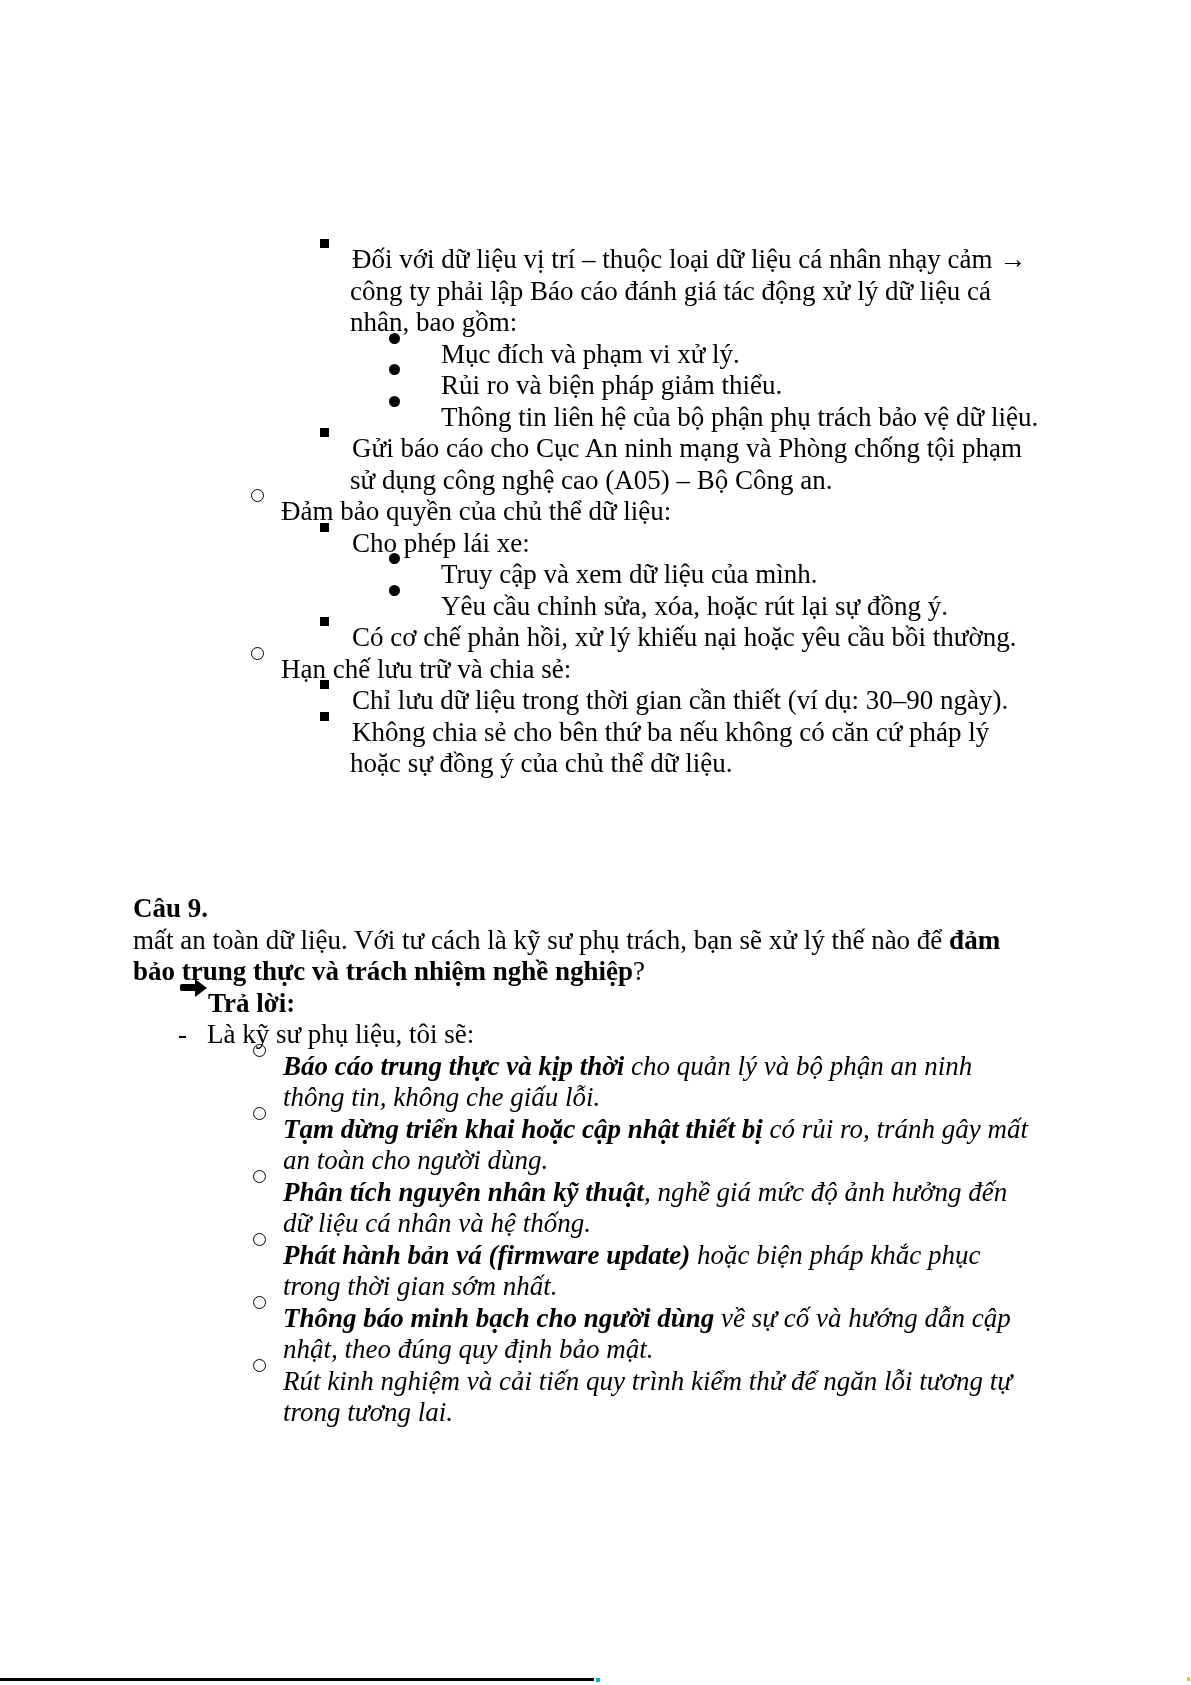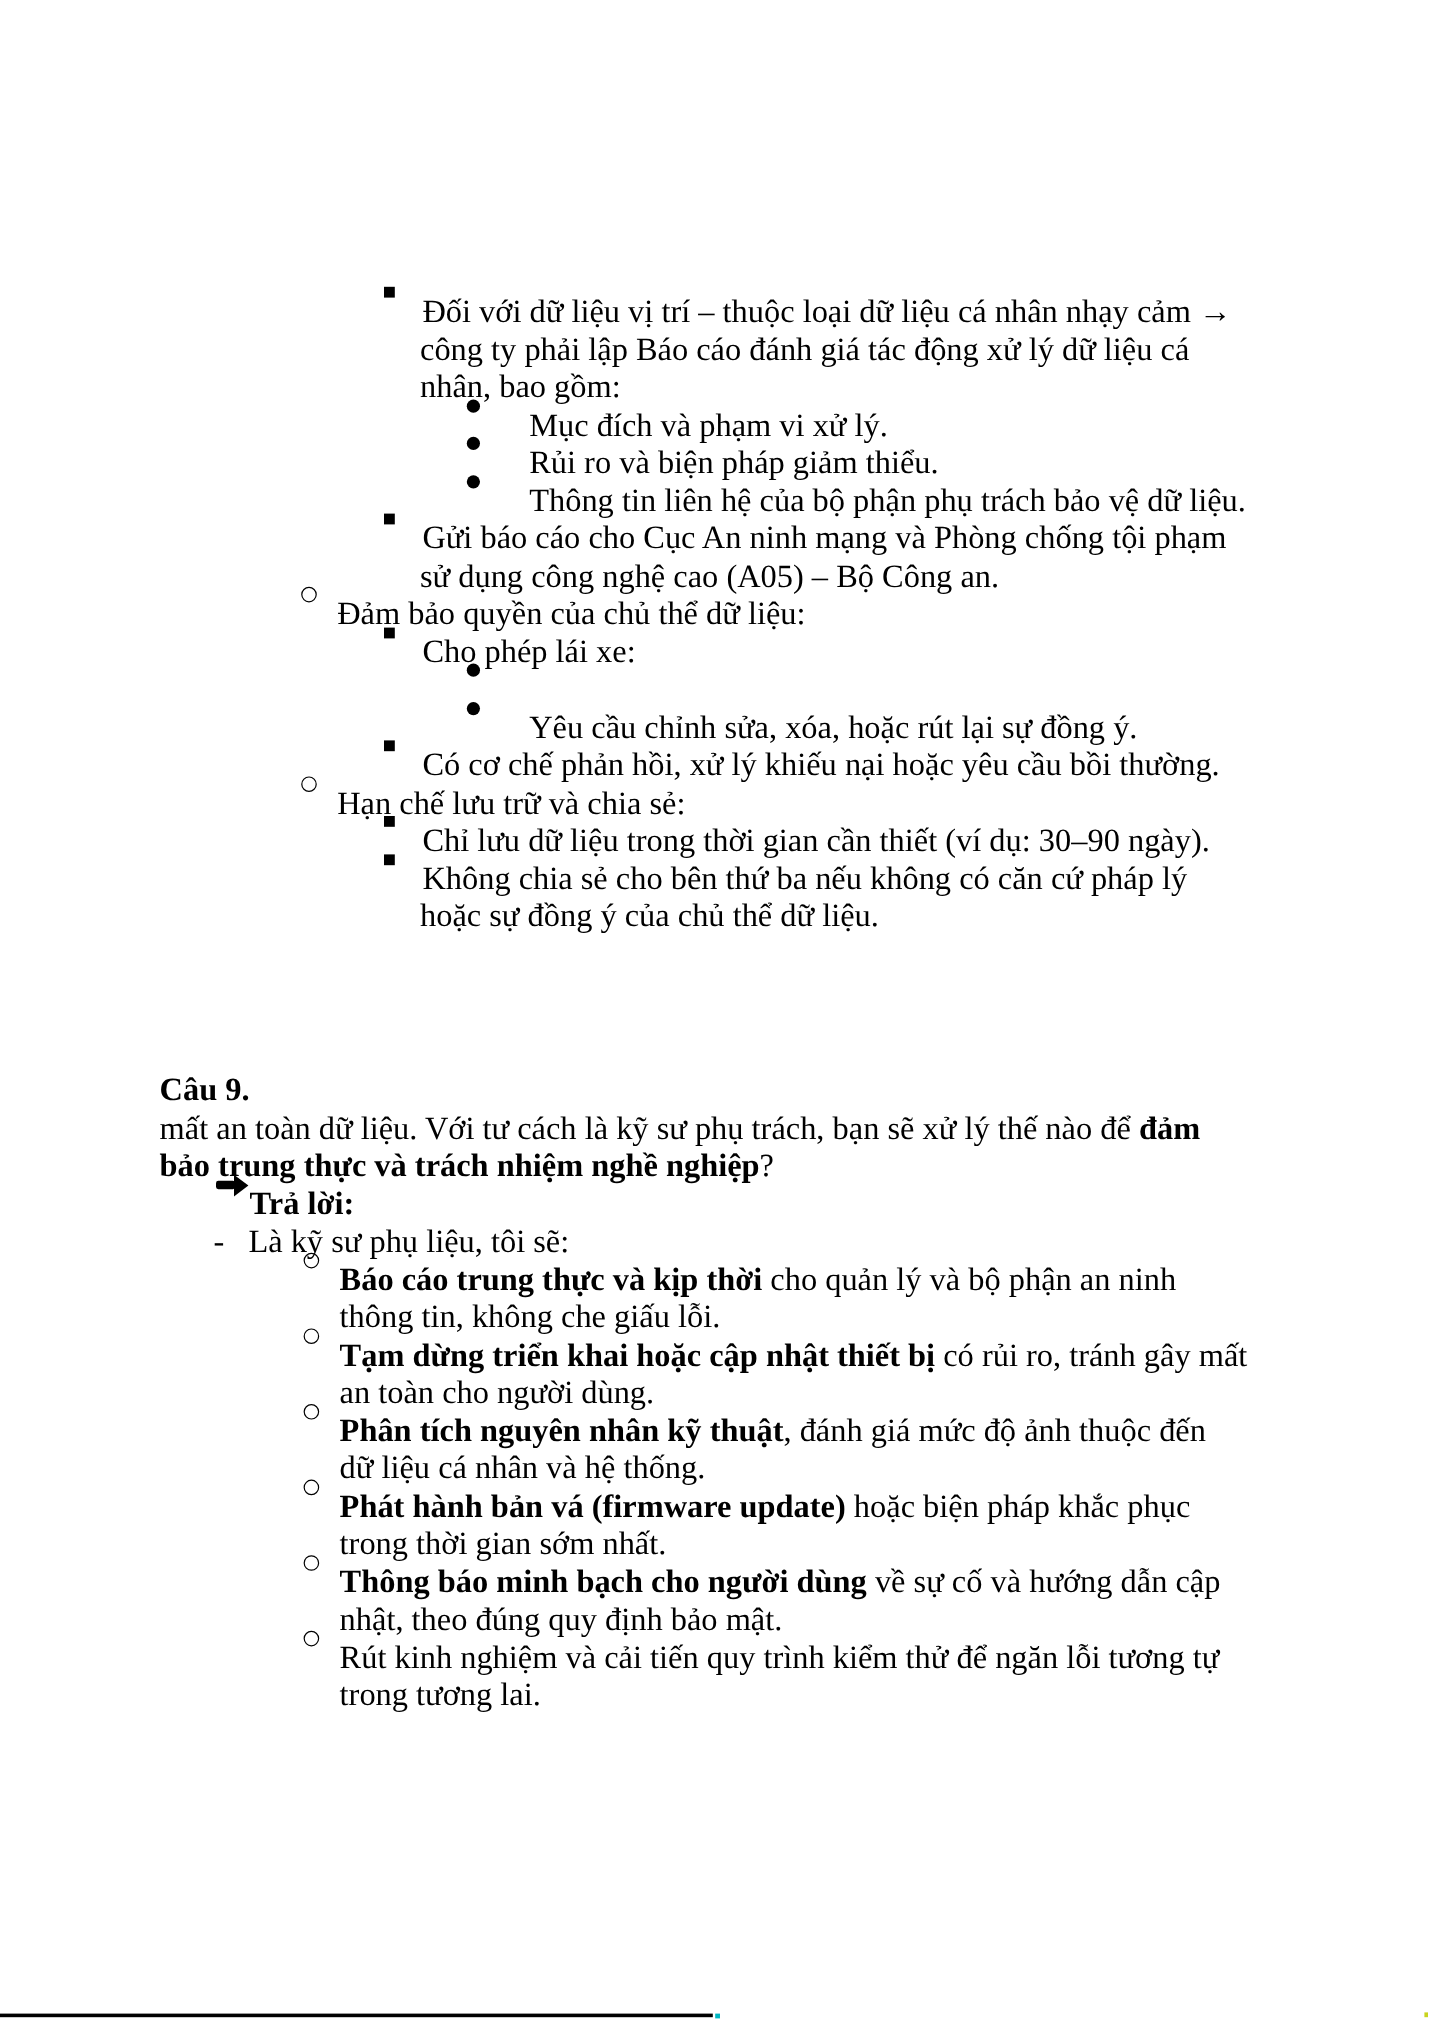--- a/index.html
+++ b/index.html
@@ -12,21 +12,21 @@
   .page{position:absolute;inset:0;}
   .block{position:absolute;left:0;right:0;}
   #listA{top:228px;}
   #blockB{top:845px;margin-top:32px;}
   .row{position:relative;height:31.5px;line-height:31.5px;white-space:nowrap;}
   .t{position:absolute;top:16px;}
   .bold{font-weight:700;}
   
   .tx-l0{left:133px;}
   .tx-o{left:281px;}
-  .tx-o2{left:283px;}
+  .tx-o2{left:283px;font-style:italic;}
   .tx-sq{left:352px;}
   .tx-sqc{left:350px;}
   .tx-dot{left:422px;margin-left:19px;}
   .tx-arrow{left:208px;}
   .tx-dashtxt{left:207px;}
   .tx-dash{left:178px;}
   
   .b-sq{position:absolute;left:320px;top:11px;width:9px;height:9px;background:#000;}
   .b-dot{position:absolute;left:389px;top:10px;width:11px;height:11px;background:#000;border-radius:50%;}
   .b-o{position:absolute;left:251px;top:9px;width:13px;height:13px;border:1.6px solid #000;border-radius:50%;box-sizing:border-box;background:transparent;}
@@ -79,20 +79,21 @@
       <div class="row">
         <span class="b-o"></span>
         <span class="t tx-o">Đảm bảo quyền của chủ thể dữ liệu:</span>
       </div>
       <div class="row">
         <span class="b-sq"></span>
         <span class="t tx-sq">Cho phép lái xe:</span>
       </div>
       <div class="row">
         <span class="b-dot"></span>
+        <span class="t tx-dot">Truy cập và xem dữ liệu của mình.</span>
       </div>
       <div class="row">
         <span class="b-dot"></span>
         <span class="t tx-dot">Yêu cầu chỉnh sửa, xóa, hoặc rút lại sự đồng ý.</span>
       </div>
       <div class="row">
         <span class="b-sq"></span>
         <span class="t tx-sq">Có cơ chế phản hồi, xử lý khiếu nại hoặc yêu cầu bồi thường.</span>
       </div>
       <div class="row">
@@ -149,21 +150,21 @@
         </div>
         <div class="row">
           <span class="b-o b-o2"></span>
           <span class="t tx-o2"><span class="bold">Tạm dừng triển khai hoặc cập nhật thiết bị</span><span> có rủi ro, tránh gây mất</span></span>
         </div>
         <div class="row">
           <span class="t tx-o2"><span>an toàn cho người dùng.</span></span>
         </div>
         <div class="row">
           <span class="b-o b-o2"></span>
-          <span class="t tx-o2"><span class="bold">Phân tích nguyên nhân kỹ thuật</span><span>, đánh giá mức độ ảnh thuộc đến</span></span>
+          <span class="t tx-o2"><span class="bold">Phân tích nguyên nhân kỹ thuật</span><span>, nghề giá mức độ ảnh hưởng đến</span></span>
         </div>
         <div class="row">
           <span class="t tx-o2"><span>dữ liệu cá nhân và hệ thống.</span></span>
         </div>
         <div class="row">
           <span class="b-o b-o2"></span>
           <span class="t tx-o2"><span class="bold">Phát hành bản vá (firmware update)</span><span> hoặc biện pháp khắc phục</span></span>
         </div>
         <div class="row">
           <span class="t tx-o2"><span>trong thời gian sớm nhất.</span></span>

